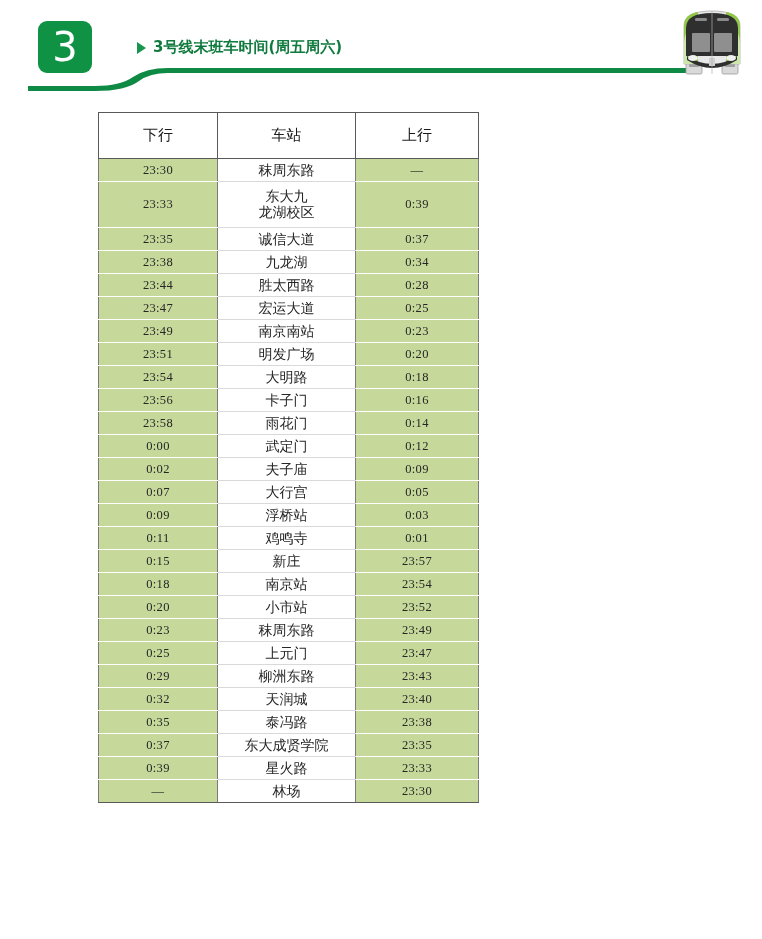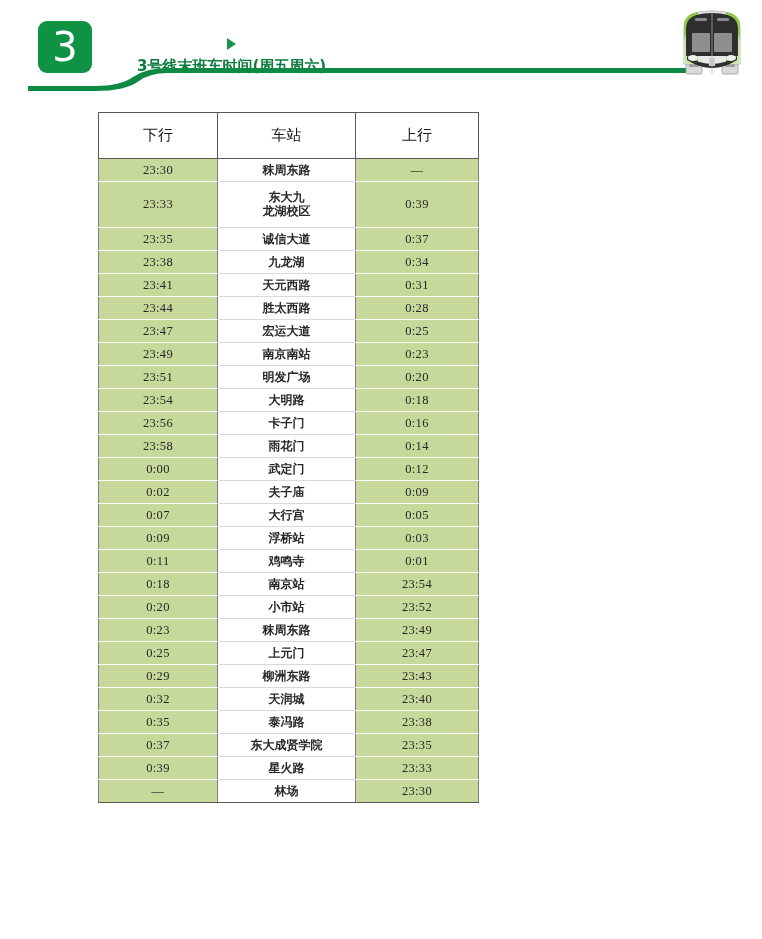--- a/index.html
+++ b/index.html
@@ -38,21 +38,20 @@
     font-weight: 400;
     line-height: 1;
     font-family: "DejaVu Sans", "Liberation Sans", sans-serif;
   }
   #title-row {
     position: absolute;
     left: 137px; top: 38px;
     display: flex;
     align-items: center;
     gap: 7px;
-    flex-direction: column;
   }
   #title-arrow {
     width: 0; height: 0;
     border-left: 9px solid #1a9550;
     border-top: 6px solid transparent;
     border-bottom: 6px solid transparent;
   }
   #header-title {
     color: #0f7a3d;
     font-size: 15px;
@@ -112,24 +111,23 @@
   }
   #timetable tbody td.time-cell {
     background: #c6d99b;
     font-family: Liberation Serif, serif;
     font-size: 12.5px;
     letter-spacing: 0.3px;
   }
   #timetable tbody td.station-cell {
     background: #ffffff;
     font-family: "DejaVu Sans", "Liberation Sans", sans-serif;
-    font-size: 12px;
+    font-size: 14px;
     border-top: 1px solid #d9d9d9;
     border-bottom: 1px solid #d9d9d9;
-    font-weight: bold;
   }
   #timetable tbody tr:first-child td { border-top: 1px solid #595959; }
   #timetable tbody tr:last-child td { border-bottom: 1px solid #595959; }
   #timetable tbody td.two-line { line-height: 1.14; padding: 1px 0; }
   #timetable tbody tr.tall td { height: 46px; }
 
   
   #footer-note {
     position: absolute;
     left: 90px; top: 886px;
@@ -223,25 +221,20 @@
             <td class="time-cell">23:35</td>
             <td class="station-cell">诚信大道</td>
             <td class="time-cell">0:37</td>
           </tr>
           <tr>
             <td class="time-cell">23:38</td>
             <td class="station-cell">九龙湖</td>
             <td class="time-cell">0:34</td>
           </tr>
           <tr>
-            <td class="time-cell">23:41</td>
-            <td class="station-cell">天元西路</td>
-            <td class="time-cell">0:31</td>
-          </tr>
-          <tr>
             <td class="time-cell">23:44</td>
             <td class="station-cell">胜太西路</td>
             <td class="time-cell">0:28</td>
           </tr>
           <tr>
             <td class="time-cell">23:47</td>
             <td class="station-cell">宏运大道</td>
             <td class="time-cell">0:25</td>
           </tr>
           <tr>
@@ -288,20 +281,25 @@
             <td class="time-cell">0:09</td>
             <td class="station-cell">浮桥站</td>
             <td class="time-cell">0:03</td>
           </tr>
           <tr>
             <td class="time-cell">0:11</td>
             <td class="station-cell">鸡鸣寺</td>
             <td class="time-cell">0:01</td>
           </tr>
           <tr>
+            <td class="time-cell">0:15</td>
+            <td class="station-cell">新庄</td>
+            <td class="time-cell">23:57</td>
+          </tr>
+          <tr>
             <td class="time-cell">0:18</td>
             <td class="station-cell">南京站</td>
             <td class="time-cell">23:54</td>
           </tr>
           <tr>
             <td class="time-cell">0:20</td>
             <td class="station-cell">小市站</td>
             <td class="time-cell">23:52</td>
           </tr>
           <tr>

